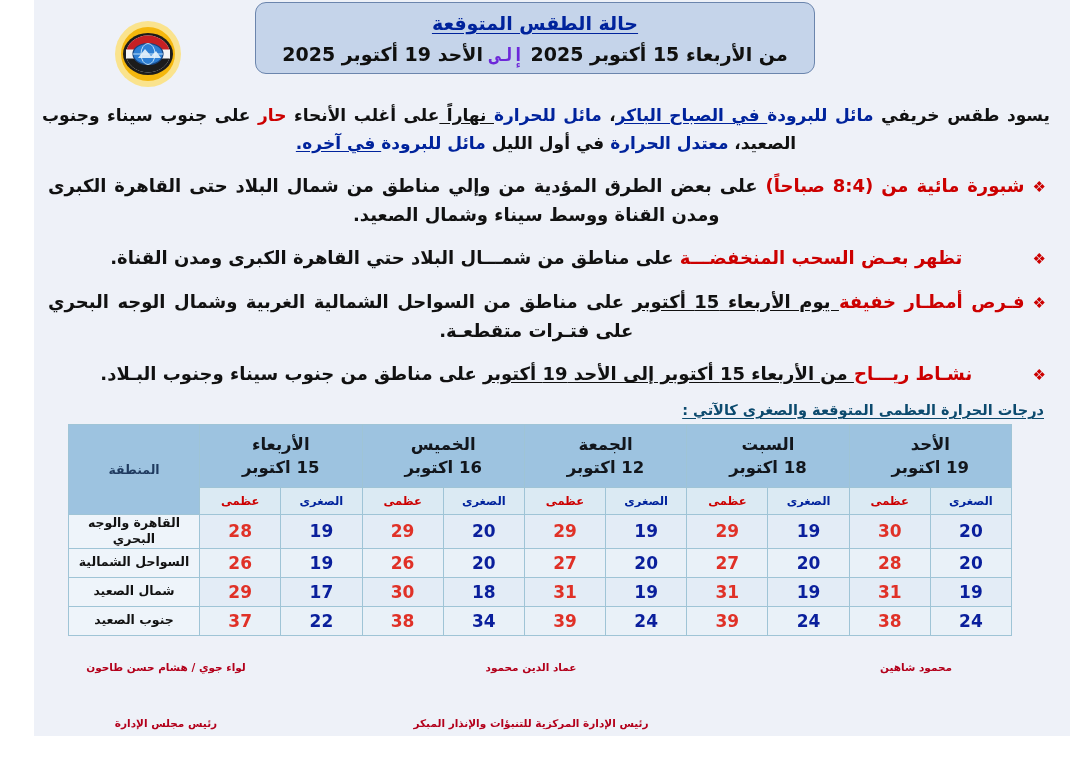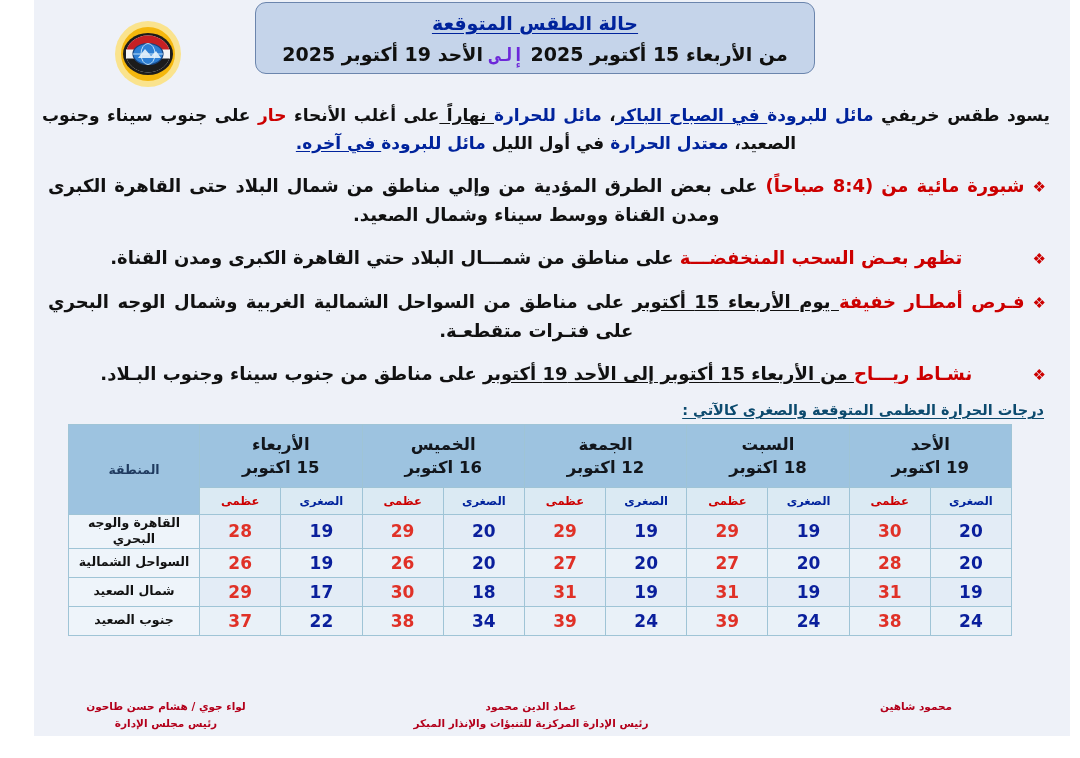--- a/index.html
+++ b/index.html
@@ -230,21 +230,21 @@
     direction: rtl;
   }
   .sig {
     text-align: center;
     color: #b3001b;
     font-weight: bold;
     font-size: 10.5px;
     line-height: 1.6;
   }
   .sig .name { display: block; }
-  .sig .role { display: block; }
+  .sig .role { display: block; margin-top: 39px; }
   .sig-right { flex: 0 0 300px; }
   .sig-mid   { flex: 0 0 360px; }
   .sig-left  { flex: 0 0 260px; }
 </style>
 </head>
 <body>
 
 <div class="page">
   <div class="left-strip"></div>
   <div class="right-strip"></div>

